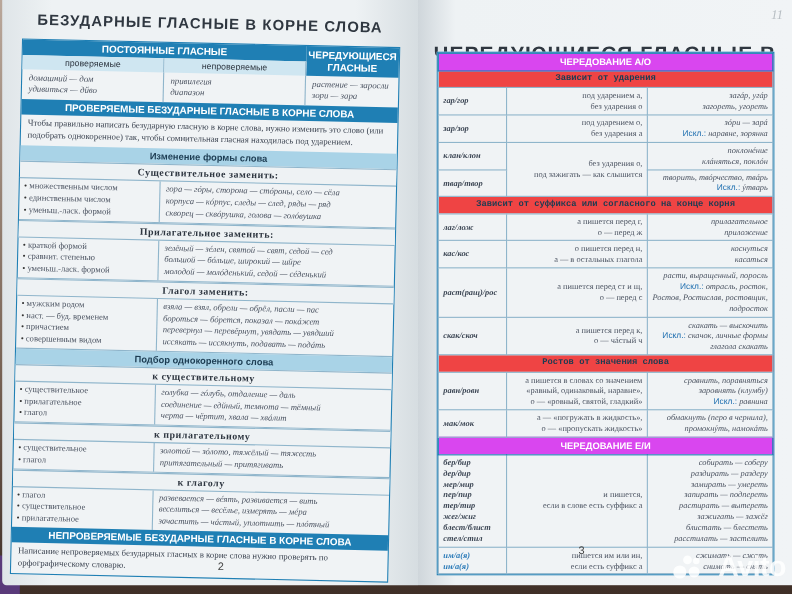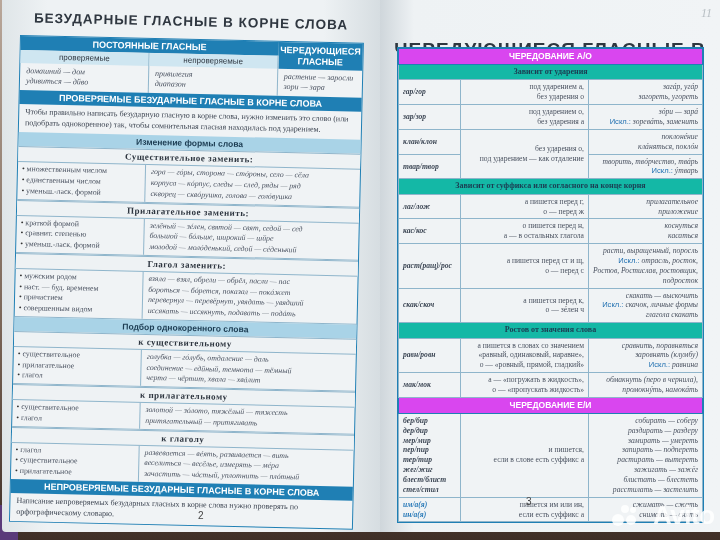--- a/index.html
+++ b/index.html
@@ -43,21 +43,21 @@
   .left .page-num { left: 196px; top: 510px; }
   .right .page-num { left: 146px; top: 496px; }
   .corner-mark { position: absolute; right: 8px; top: 6px; font-size: 12px; font-style: italic; color: #b8bfc4; }
 
   .rtable { width: 100%; border-collapse: collapse; }
   .rtable td { border: 1px solid #8fb5cb; vertical-align: middle; font-size: 7.6px; line-height: 1.3; padding: 2px 4px; color: #4a5260; }
   .rtable td.root { width: 62px; font-style: italic; font-weight: bold; color: #3c4654; }
   .rtable td.rule { width: 128px; text-align: right; }
   .rtable td.ex { font-style: italic; text-align: right; }
   .rtable tr.sec td { background: #d946ef; color: #fff; font-family: "Liberation Sans", sans-serif; font-weight: bold; text-align: center; font-size: 8.5px; padding: 2px 0; border-color: #1f7fb4; }
-  .rtable tr.sub td { background: #14b8a6; color: #1c3c52; font-family: Liberation Serif, serif; font-weight: bold; text-align: center; font-size: 8px; padding: 2px 0; }
+  .rtable tr.sub td { background: #ef4444; color: #1c3c52; font-family: Liberation Mono, monospace; font-weight: bold; text-align: center; font-size: 8px; padding: 2px 0; }
   .excl { color: #1f6fb0; font-family: "Liberation Sans", sans-serif; font-weight: normal; font-style: normal; }
   .blue-root { color: #2a7ab8 !important; margin-top: 31px; }
   .line { display: block; }
 
   .watermark { position: absolute; left: 612px; top: 500px; display: flex; align-items: center; gap: 15px; }
   .watermark .dots { position: relative; width: 26px; height: 24px; }
   .watermark .dot { position: absolute; border-radius: 50%; background: rgba(255,255,255,0.85); }
   .watermark .word { font-family: "Liberation Sans", sans-serif; font-size: 26px; font-weight: bold; color: rgba(255,255,255,0.85); letter-spacing: -0.5px; }
 </style>
 </head>
@@ -213,28 +213,28 @@
             </td>
       </tr>
       <tr>
         <td class="root">зар/зор</td>
         <td class="rule">
               <span class="line">под ударением о,</span>
               <span class="line">без ударения а</span>
             </td>
         <td class="ex">
               <span class="line">зóри — зарá</span>
-              <span class="line"><span class="excl">Искл.:</span> <span>зоревáть, заменить</span></span>
+              <span class="line"><span class="excl">Искл.:</span> <span>наравне, зорянка</span></span>
             </td>
       </tr>
       <tr>
         <td class="root">клан/клон</td>
         <td class="rule" rowspan="2">
               <span class="line">без ударения о,</span>
-              <span class="line">под ударением — как отдаление</span>
+              <span class="line">под зажигать — как слышится</span>
             </td>
         <td class="ex">
               <span class="line">поклонéние</span>
               <span class="line">клáняться, поклóн</span>
             </td>
       </tr>
       <tr>
         <td class="root">твар/твор</td>
         <td class="ex">
               <span class="line">творить, твóрчество, твáрь</span>
@@ -275,37 +275,37 @@
             </td>
         <td class="ex">
               <span class="line">расти, выращенный, поросль</span>
               <span class="line"><span class="excl">Искл.:</span> <span>отрасль, росток, Ростов, Ростислав, ростовщик, подросток</span></span>
             </td>
       </tr>
       <tr>
         <td class="root">скак/скоч</td>
         <td class="rule">
               <span class="line">а пишется перед к,</span>
-              <span class="line">о — зéлен ч</span>
+              <span class="line">о — чáстый ч</span>
             </td>
         <td class="ex">
               <span class="line">скакать — выскочить</span>
               <span class="line"><span class="excl">Искл.:</span> <span>скачок, личные формы глагола скакать</span></span>
             </td>
       </tr>
 
       <tr class="sub">
             <td colspan="3">Ростов от значения слова</td>
           </tr>
       <tr>
         <td class="root">равн/ровн</td>
         <td class="rule">
               <span class="line">а пишется в словах со значением</span>
               <span class="line">«равный, одинаковый, наравне»,</span>
-              <span class="line">о — «ровный, прямой, гладкий»</span>
+              <span class="line">о — «ровный, святой, гладкий»</span>
             </td>
         <td class="ex">
               <span class="line">сравнить, поравняться</span>
               <span class="line">заровнять (клумбу)</span>
               <span class="line"><span class="excl">Искл.:</span> <span>равнина</span></span>
             </td>
       </tr>
       <tr>
         <td class="root">мак/мок</td>
         <td class="rule">

